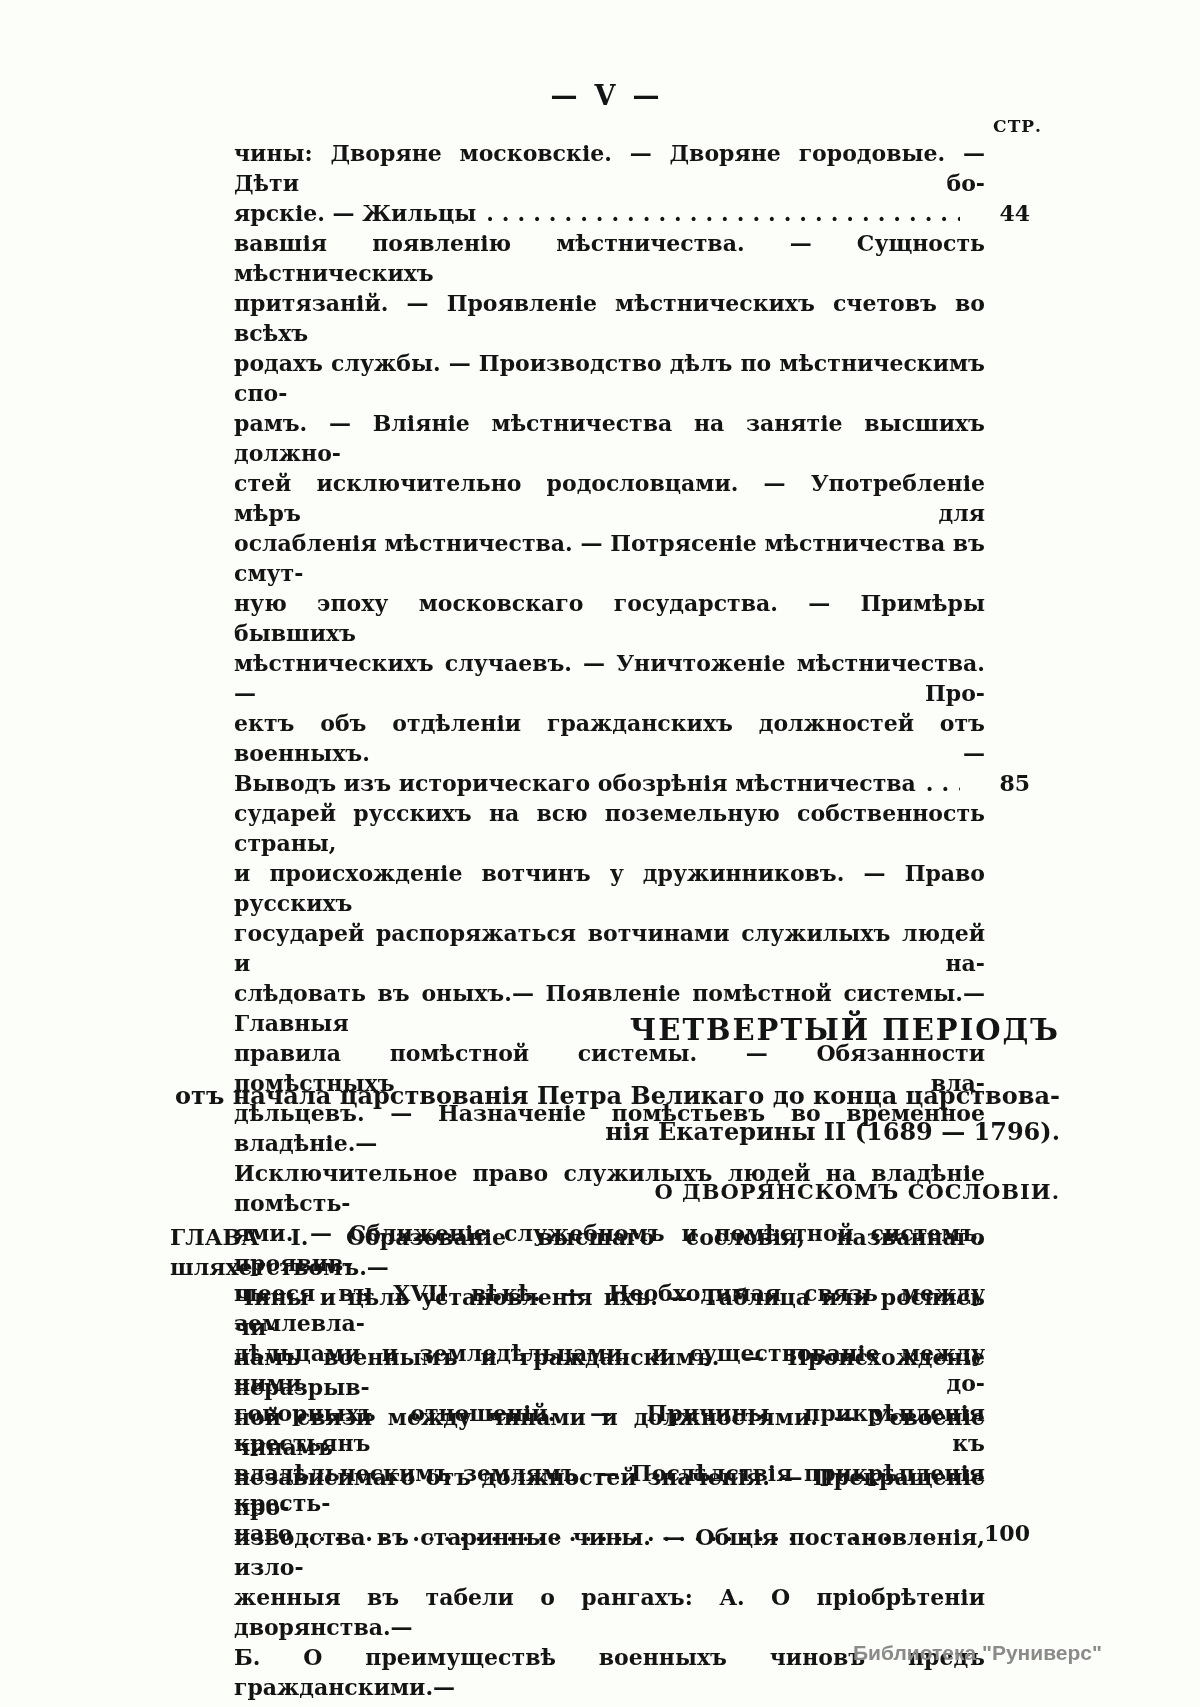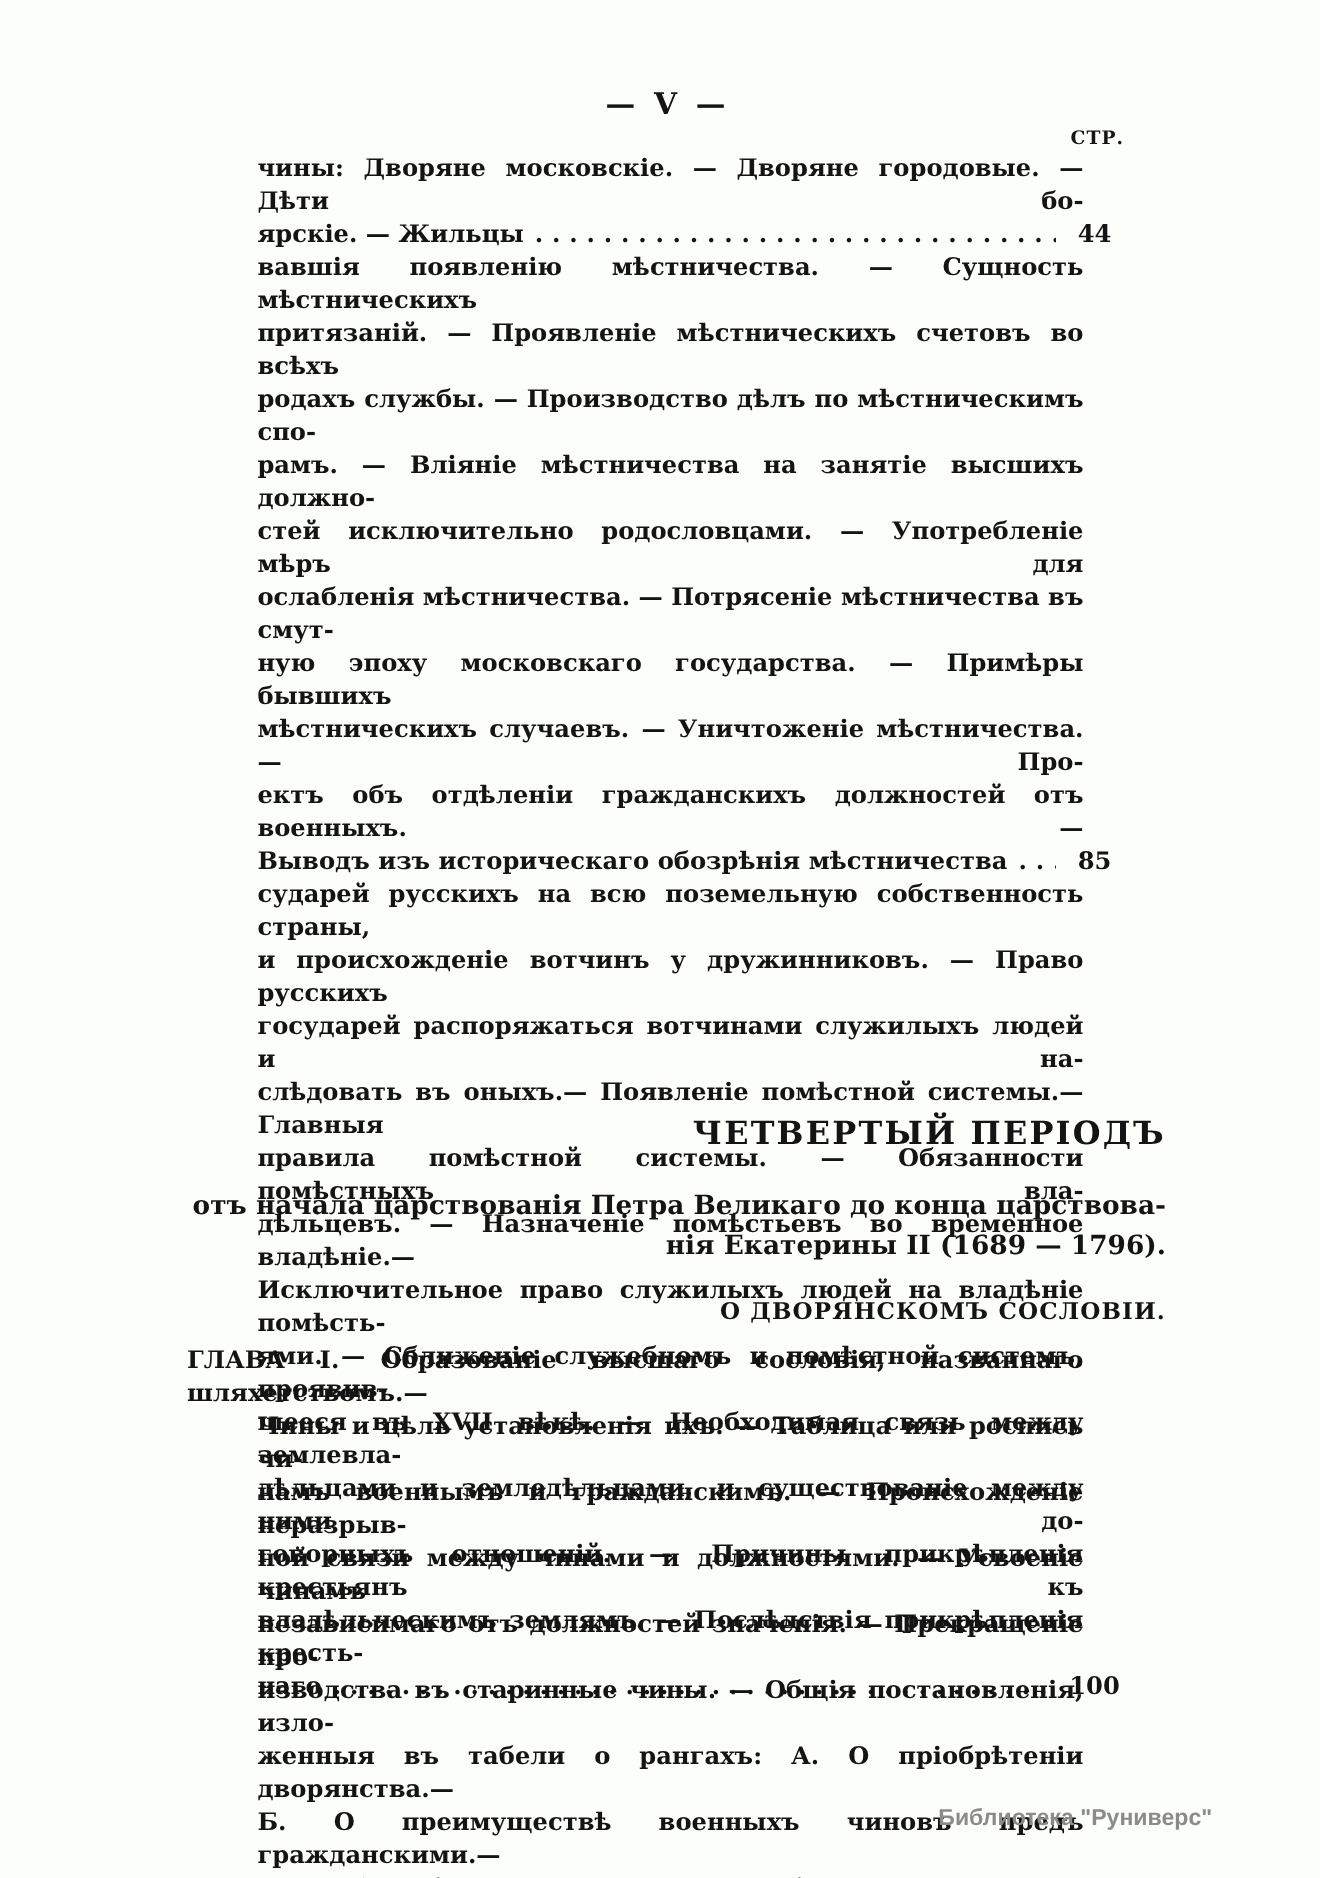--- a/index.html
+++ b/index.html
@@ -22,21 +22,21 @@
     left: 150px;
     right: 140px;
     text-align: center;
     font-size: 27px;
   }
   .page-head .dash { margin: 0 17px; }
   .str-head {
     position: absolute;
     top: 116px;
     left: 170px;
-    right: 178px;
+    right: 158px;
     text-align: right;
     font-size: 17px;
     letter-spacing: 1px;
   }
   .toc {
     position: absolute;
     left: 170px;
     right: 170px;
   }
   .toc1 { top: 138px; }
@@ -64,21 +64,21 @@
     flex: 1 1 auto;
     overflow: hidden;
     white-space: nowrap;
     letter-spacing: 8px;
     margin-left: 10px;
     font-size: 22px;
   }
   .pagenum {
     flex: none;
     width: 70px;
-    text-align: center;
+    text-align: right;
     font-size: 22px;
   }
   .section-block {
     position: absolute;
     top: 1012px;
     left: 150px;
     right: 140px;
     text-align: right;
   }
   .sect-title {

